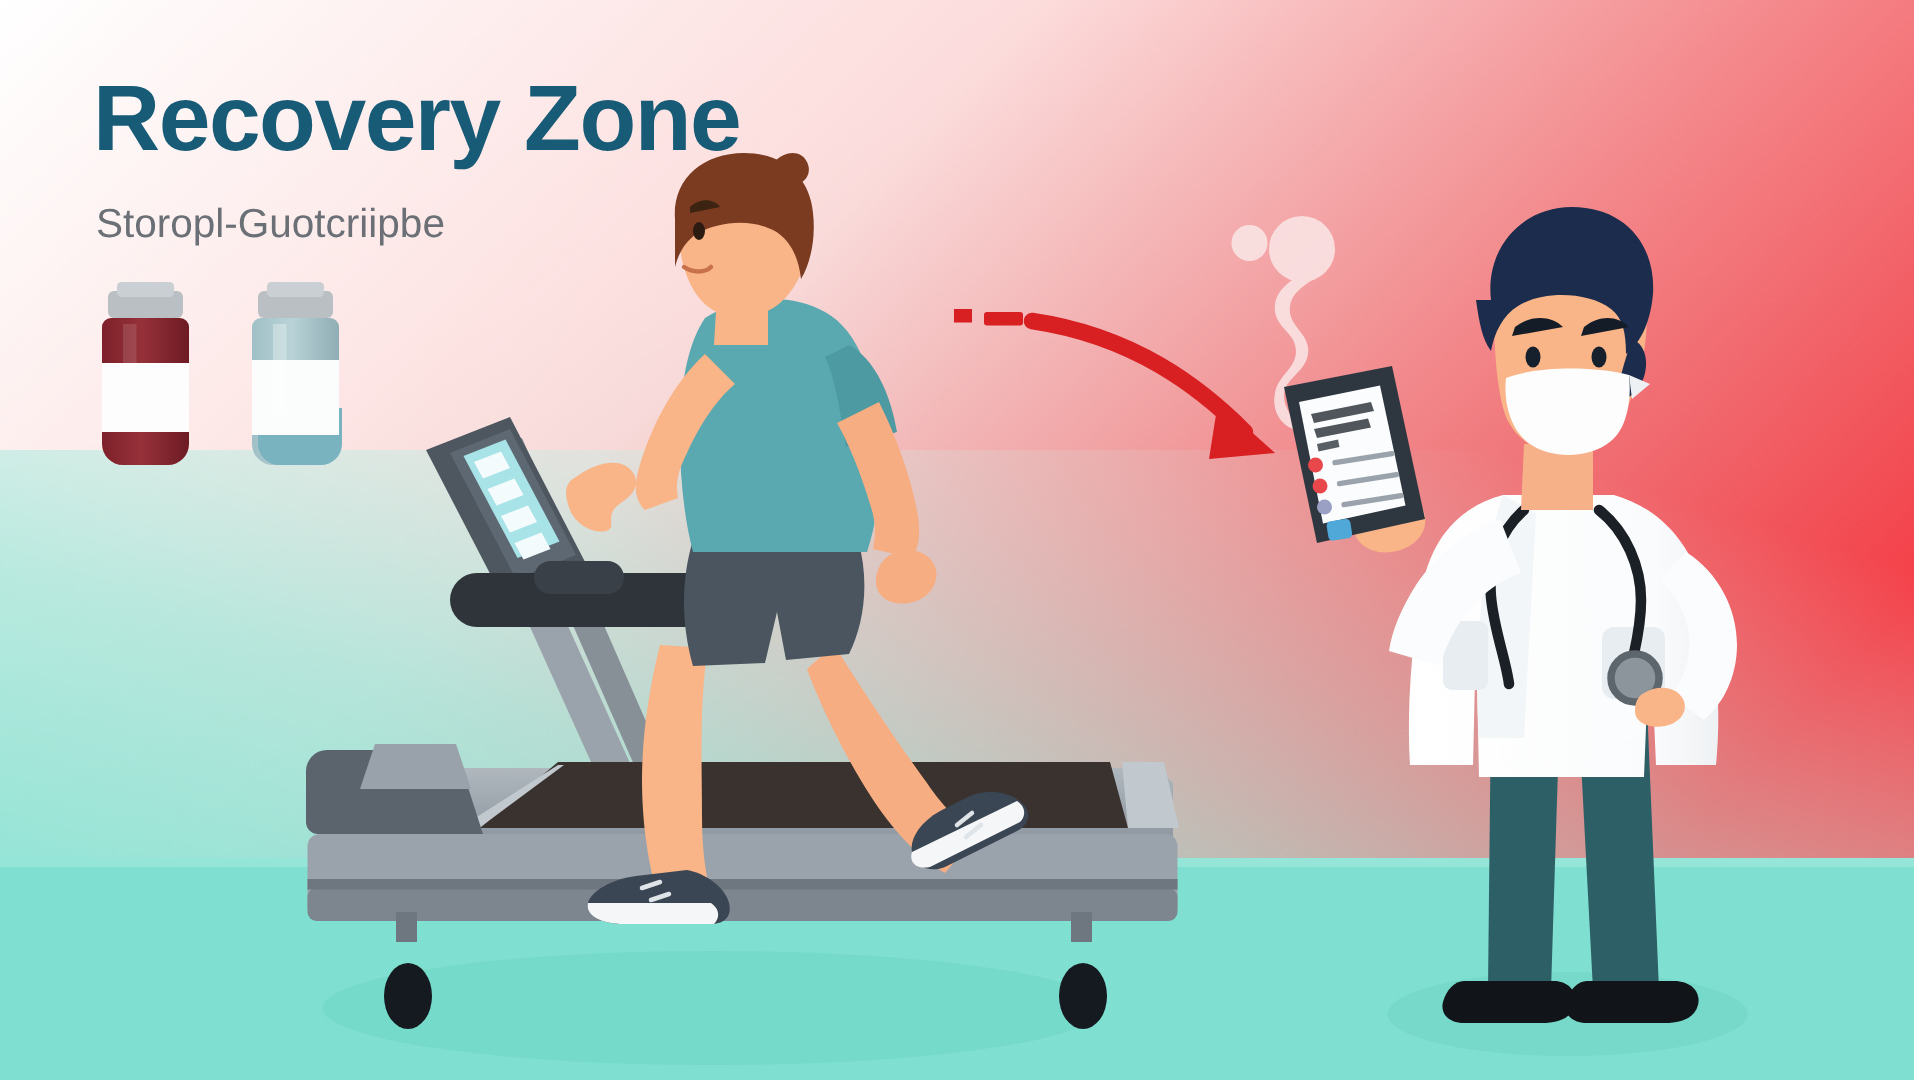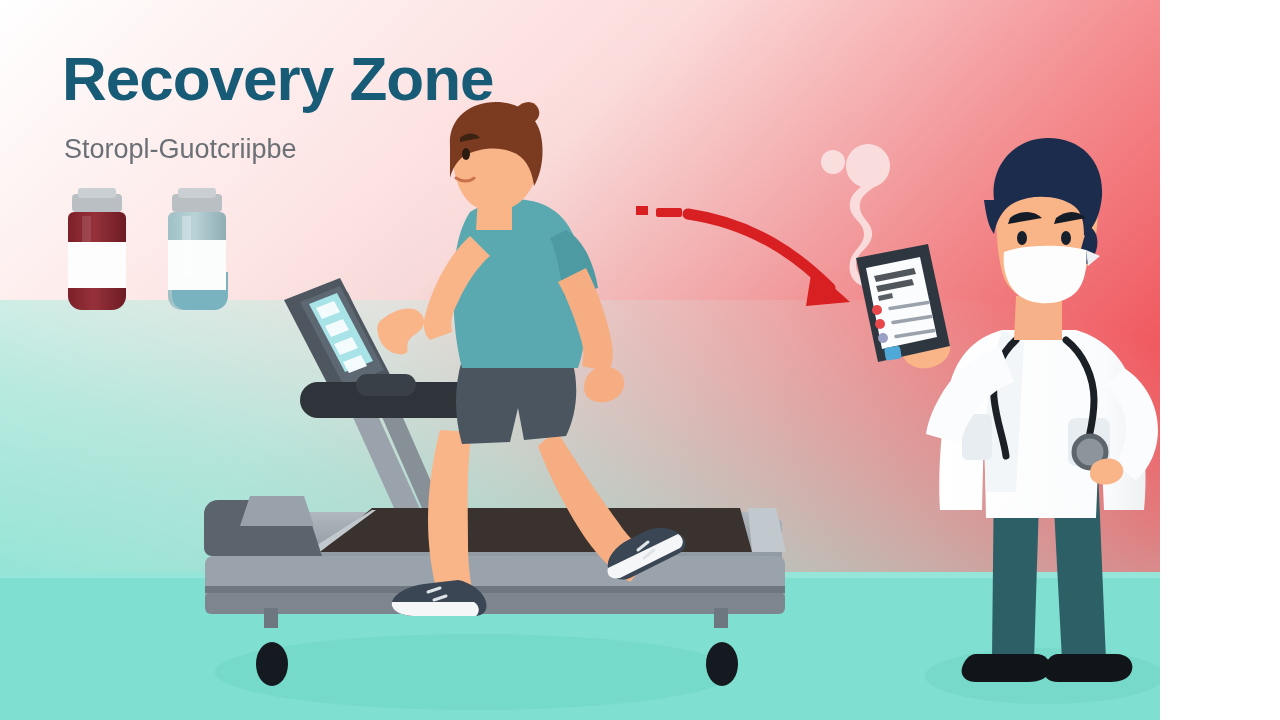--- a/index.html
+++ b/index.html
@@ -1,17 +1,17 @@
 <!DOCTYPE html>
 <html><head>
 <meta charset="utf-8">
 <style>
   html,body{margin:0;padding:0;background:#fff;}
   body{font-family:"Liberation Sans","DejaVu Sans",sans-serif;}
-  #stage{position:relative;width:1160px;height:720px;overflow:hidden;}
+  #stage{position:relative;width:1276px;height:720px;overflow:hidden;}
   #stage svg{display:block;width:1280px;height:720px;}
   .ttl{font-family:"Liberation Sans","DejaVu Sans",sans-serif;font-weight:bold;font-size:62px;fill:#175b76;letter-spacing:-1px;}
   .sub{font-family:"Liberation Sans","DejaVu Sans",sans-serif;font-weight:normal;font-size:27px;fill:#6b7076;}
 </style>
 </head>
 <body>
 
 <div id="stage">
 <svg viewBox="0 0 1280 720" xmlns="http://www.w3.org/2000/svg">
   <defs>

